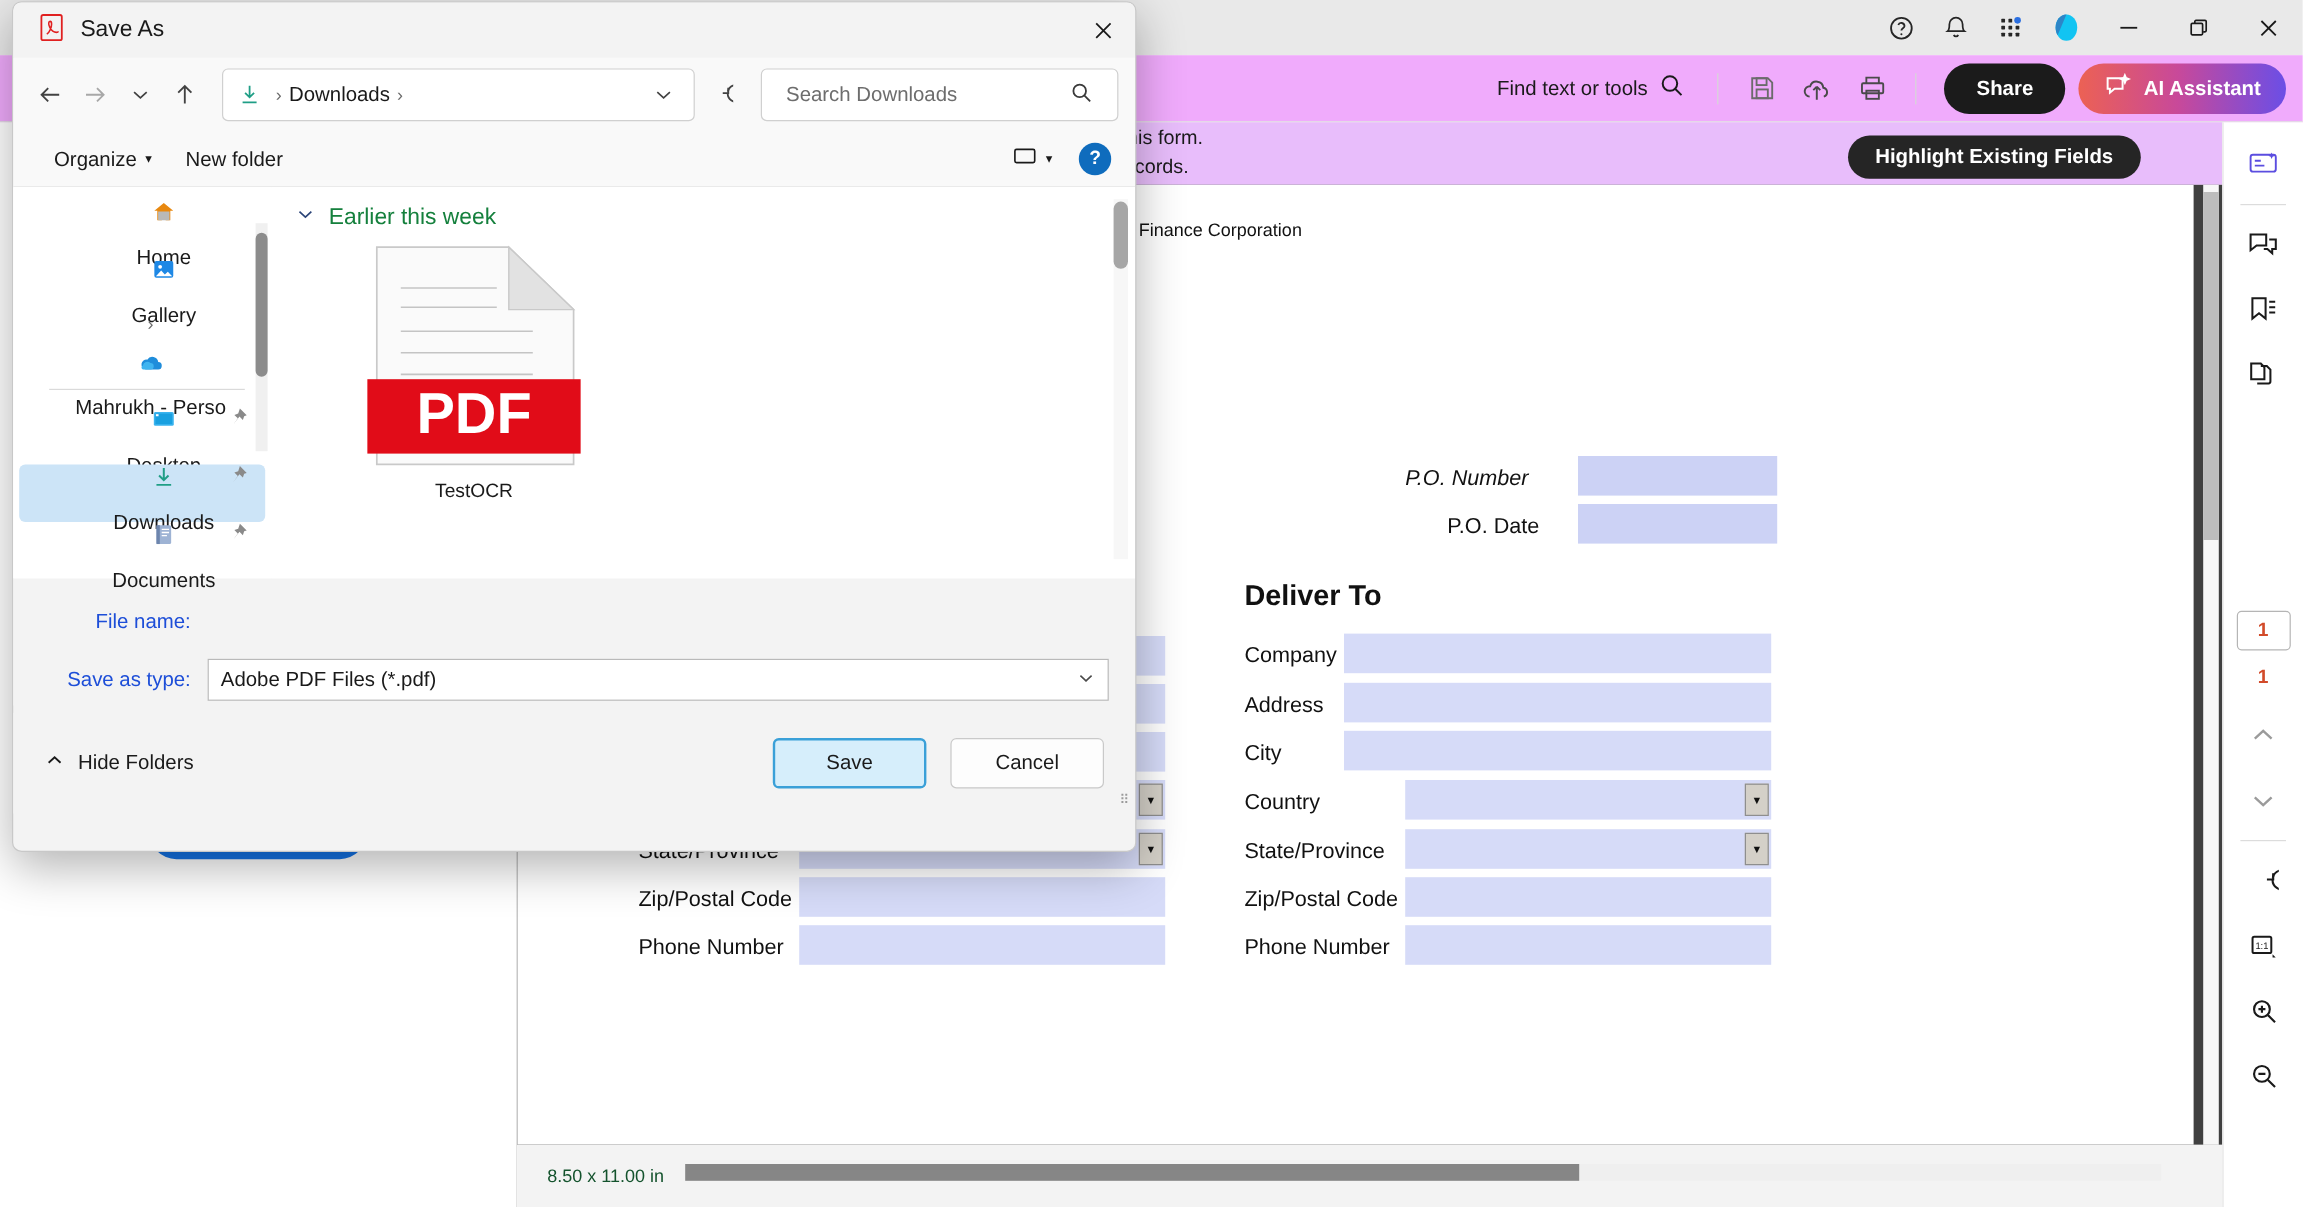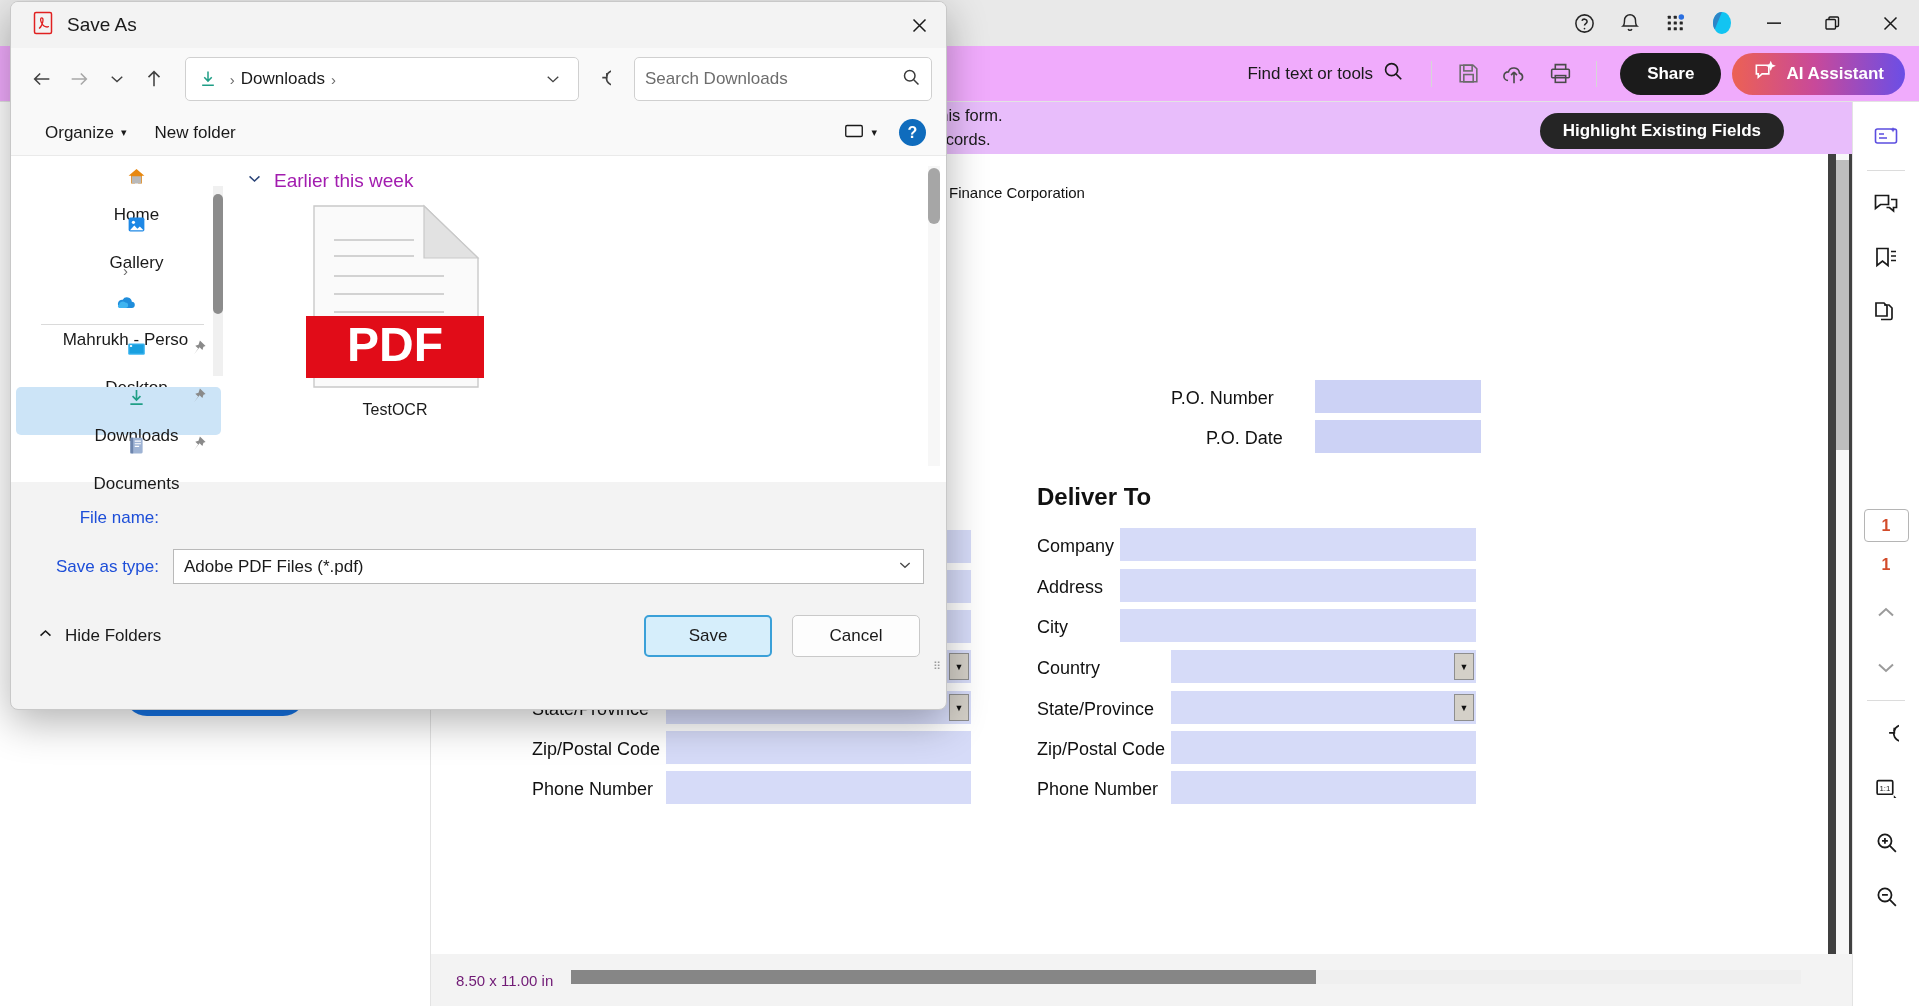--- a/index.html
+++ b/index.html
@@ -104,21 +104,21 @@
     position: absolute; width: 20px; height: 27px; background: #d4d0c8;
     border: 1px solid #8e8e8e; display: flex; align-items: center; justify-content: center;
     font-size: 9px; color: #111;
   }
 
   
   .statusbar {
     position: absolute; left: 431px; top: 954px; width: 1421px; height: 52px;
     background: #f3f3f3; display: flex; align-items: center;
   }
-  .page-dims { font-size: 15px; color: #701a75; margin-left: 25px; }
+  .page-dims { font-size: 15px; color: #14532d; margin-left: 25px; }
   .hscroll-track { position: absolute; left: 140px; top: 16px; width: 1230px; height: 14px; background: #efefef; }
   .hscroll-thumb { position: absolute; left: 140px; top: 16px; width: 745px; height: 14px; background: #868686; border-radius: 0px; }
 
   
   .right-rail {
     position: absolute; left: 1852px; top: 102px; width: 67px; height: 904px;
     background: #ffffff; border-left: 1px solid #e3e3e3;
     display: flex; flex-direction: column; align-items: center;
   }
   .rr-icon { width: 52px; height: 54px; display: flex; align-items: center; justify-content: center; color: #1a1a1a; }
@@ -158,21 +158,21 @@
   .addr-bar {
     flex: 0 0 394px; height: 44px; background: #fff; border: 1px solid #d0d0d0; border-radius: 5px;
     display: flex; align-items: center; padding: 0 6px; margin-left: 10px; gap: 6px;
   }
   .crumb { font-size: 17px; color: #1a1a1a; }
   .crumb-sep { font-size: 15px; color: #6a6a6a; }
   .addr-spacer { flex: 1; }
   .refresh-btn { width: 40px; height: 38px; display: flex; align-items: center; justify-content: center; color: #424242; }
   .search-box {
     flex: 0 0 298px; height: 44px; background: #fff; border: 1px solid #d0d0d0; border-radius: 5px;
-    display: flex; align-items: center; padding: 0 10px; margin-left: 12px;
+    display: flex; align-items: center; padding: 0 20px; margin-left: 12px;
   }
   .search-ph { flex: 1; font-size: 17px; color: #6d6d6d; }
   .cmdbar {
     height: 46px; background: #f9f9f9; display: flex; align-items: center; padding: 0 20px; gap: 0px;
     border-bottom: 1px solid #eaeaea;
   }
   .cmd { font-size: 17px; color: #1a1a1a; padding: 0 14px; display: flex; align-items: center; gap: 7px; }
   .cmd-spacer { flex: 1; }
   .view-btn { display: flex; align-items: center; gap: 6px; padding: 0 12px; color: #1a1a1a; }
   .help-dot {
@@ -185,21 +185,21 @@
   .side-item {
     display: flex; align-items: center; height: 48px; padding-left: 36px; gap: 13px;
     font-size: 17px; color: #1a1a1a; position: relative; margin: 0 5px; border-radius: 5px; flex-direction: column;
   }
   .side-item.sel { background: #cce4f7; }
   .side-item .pin { position: absolute; right: 14px; color: #707070; }
   .side-div { height: 1px; background: #dadada; margin: 14px 22px 14px 30px; }
   .side-scroll { position: absolute; right: 3px; top: 30px; width: 10px; height: 190px; background: #f0f0f0; }
   .side-thumb { position: absolute; right: 3px; top: 38px; width: 10px; height: 120px; background: #8c8c8c; border-radius: 5px; }
   .dlg-files { flex: 1; background: #fff; position: relative; padding: 14px 0 0 20px; }
-  .group-hdr { display: flex; align-items: center; gap: 11px; font-size: 19px; color: #a21caf; }
+  .group-hdr { display: flex; align-items: center; gap: 11px; font-size: 19px; color: #15803d; }
   .file-tile { position: absolute; left: 64px; top: 48px; width: 210px; text-align: center; }
   .file-name { font-size: 16px; color: #1a1a1a; margin-top: 12px; }
   .files-scroll { position: absolute; right: 6px; top: 10px; width: 12px; height: 300px; background: #f7f7f7; }
   .files-thumb { position: absolute; right: 6px; top: 12px; width: 12px; height: 56px; background: #a6a6a6; border-radius: 6px; }
   .dlg-form { background: #f3f3f3; padding: 14px 22px 0 22px; }
   .form-row { display: flex; align-items: center; height: 43px; margin-bottom: 6px; }
   .form-label { width: 140px; text-align: right; font-size: 17px; color: #1d4ed8; padding-right: 14px; }
   .form-input {
     flex: 1; height: 35px; background: #fff; border: 1px solid #b9b9b9;
     display: flex; align-items: center; padding: 0 10px; font-size: 17px; color: #1a1a1a;
@@ -361,21 +361,21 @@
       <div class="finance-corp">Finance Corporation</div>
       <div class="green-arrow">
         <svg width="40" height="24" viewBox="0 0 40 24">
             <path d="M2 22 L38 2 L22 5 Z" fill="#2e7d32"></path>
           </svg>
       </div>
       <div class="big-e">e</div>
       <div class="big-on">on</div>
       <div class="big-r">r</div>
 
-      <div class="po-label" style="left:740px; top:234px;">P.O. Number</div>
+      <div class="po-label" style="left:740px; top:234px;font-style:italic;">P.O. Number</div>
       <div class="fld" style="left:884px; top:226px; width:166px;"></div>
       <div class="po-label" style="left:775px; top:274px;">P.O. Date</div>
       <div class="fld" style="left:884px; top:266px; width:166px;"></div>
 
       <div class="deliver-to">Deliver To</div>
 
       <div class="fld fld-lt" style="left:180px; top:376px; width:360px;"></div>
       <div class="flabel" style="left:101px; top:423px;">Address</div>
       <div class="fld fld-lt" style="left:180px; top:416px; width:360px;"></div>
       <div class="flabel" style="left:101px; top:464px;">City</div>

